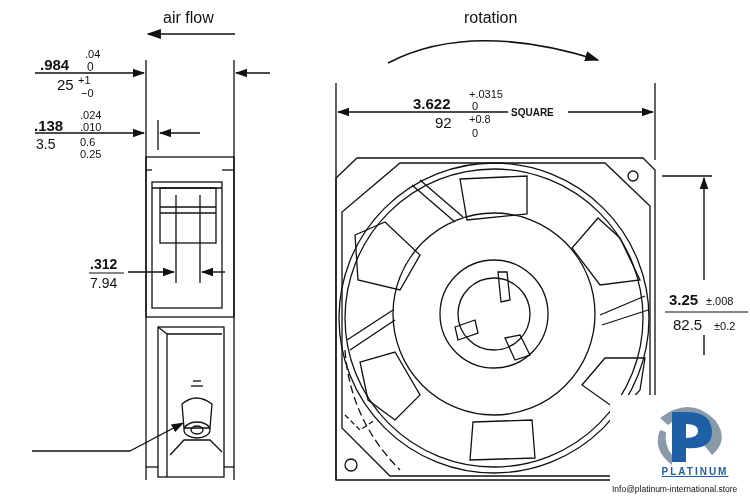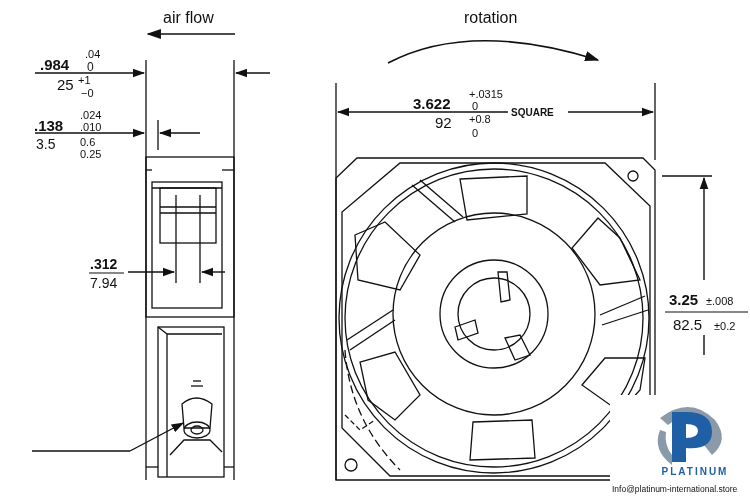--- a/index.html
+++ b/index.html
@@ -1,21 +1,21 @@
 <!DOCTYPE html>
 <html><head>
 <meta charset="utf-8">
 <style>
   html, body { margin: 0; padding: 0; background: #ffffff; }
   body { width: 750px; height: 500px; position: relative; overflow: hidden; font-family: "Liberation Sans", sans-serif; color: #111; }
   svg { position: absolute; left: 0; top: 0; }
   .lbl { font-family: "Liberation Sans", sans-serif; fill: #111; }
   .bold { font-weight: bold; }
   .logo-text { position: absolute; font-family: "Liberation Sans", sans-serif; }
-  #logo-brand { left: 655px; top: 466px; width: 80px; text-align: center; color: #1f5fa6; font-weight: bold; font-size: 10px; letter-spacing: 2px; }
+  #logo-brand { left: 655px; top: 466px; width: 80px; text-align: center; color: #1f5fa6; font-weight: bold; font-size: 10px; letter-spacing: 2px; text-decoration: underline; }
   #logo-email { left: 612px; top: 484px; width: 156px; text-align: left; color: #111; font-size: 8.5px; white-space: nowrap; }
 </style>
 </head>
 <body>
 
 <svg width="750" height="500" viewBox="0 0 750 500">
   <defs>
     <marker id="ah" viewBox="0 0 10 10" refX="9" refY="5" markerWidth="9" markerHeight="9" orient="auto-start-reverse">
       <path d="M0,1.5 L10,5 L0,8.5 z" fill="#111"></path>
     </marker>

